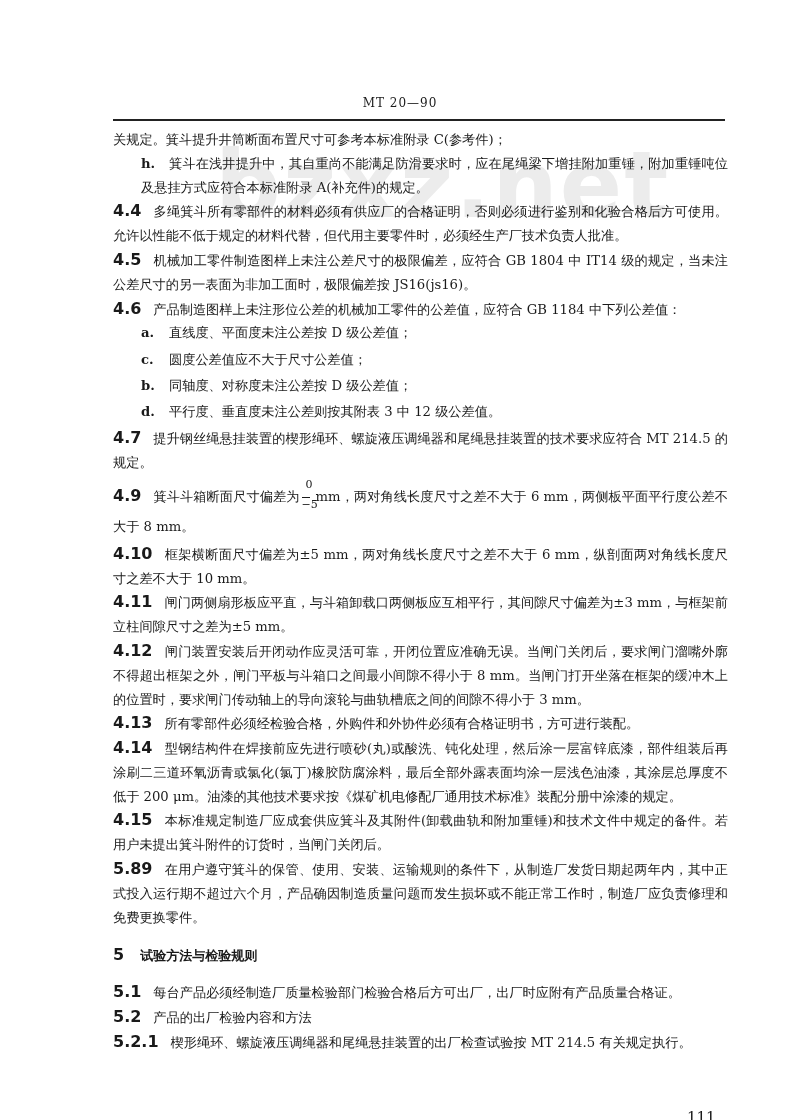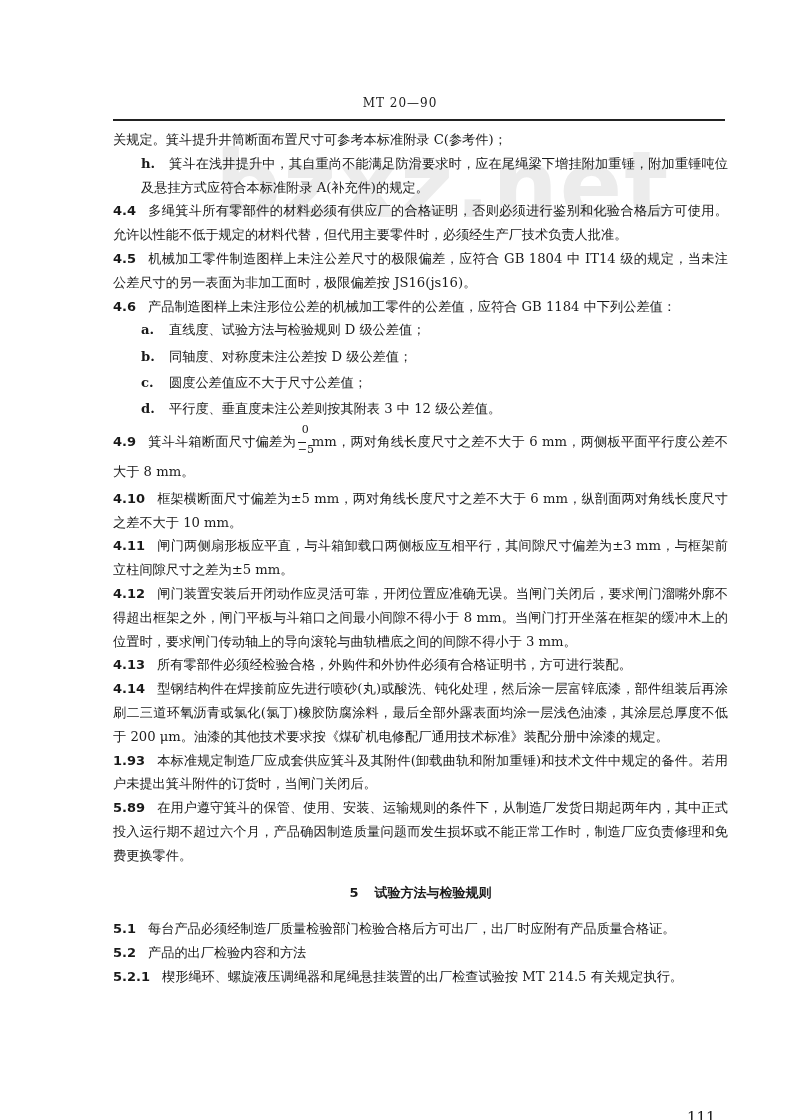--- a/index.html
+++ b/index.html
@@ -63,21 +63,21 @@
     .indent-item {
       padding-left: 28px;
     }
     .sub-item {
       padding-left: 28px;
       margin-bottom: 2.4px;
     }
     .num {
       font-family: "DejaVu Sans", "Liberation Sans", sans-serif;
       font-weight: bold;
-      font-size: 13px;
+      font-size: 16px;
       margin-right: 12px;
     }
     .letter {
       font-weight: bold;
       display: inline-block;
       width: 28px;
     }
     .frac {
       display: inline-block;
       position: relative;
@@ -107,21 +107,20 @@
       width: 8px;
       height: 1px;
       background: #1a1a1a;
     }
     .section-title {
       margin-top: 14px;
       margin-bottom: 12px;
       font-family: "DejaVu Sans", "Liberation Sans", sans-serif;
       font-weight: bold;
       font-size: 13px;
-      text-align: center;
     }
     .section-title .num {
       margin-right: 16px;
     }
     .page-number {
       position: absolute;
       left: 687px;
       top: 1108px;
       font-size: 15px;
       z-index: 1;
@@ -148,32 +147,35 @@
   </p>
 
   <p class="p">
     <span class="num">4.5</span><span>机械加工零件制造图样上未注公差尺寸的极限偏差，应符合 GB 1804 中 IT14 级的规定，当未注公差尺寸的另一表面为非加工面时，极限偏差按 JS16(js16)。</span>
   </p>
 
   <p class="p">
     <span class="num">4.6</span><span>产品制造图样上未注形位公差的机械加工零件的公差值，应符合 GB 1184 中下列公差值：</span>
   </p>
   <p class="p sub-item">
-    <span class="letter">a.</span><span>直线度、试验方法与检验规则 D 级公差值；</span>
+    <span class="letter">a.</span><span>直线度、平面度未注公差按 D 级公差值；</span>
+  </p>
+  <p class="p sub-item">
+    <span class="letter">c.</span><span>圆度公差值应不大于尺寸公差值；</span>
   </p>
   <p class="p sub-item">
     <span class="letter">b.</span><span>同轴度、对称度未注公差按 D 级公差值；</span>
   </p>
   <p class="p sub-item">
-    <span class="letter">c.</span><span>圆度公差值应不大于尺寸公差值；</span>
-  </p>
-  <p class="p sub-item">
     <span class="letter">d.</span><span>平行度、垂直度未注公差则按其附表 3 中 12 级公差值。</span>
   </p>
 
+  <p class="p">
+    <span class="num">4.7</span><span>提升钢丝绳悬挂装置的楔形绳环、螺旋液压调绳器和尾绳悬挂装置的技术要求应符合 MT 214.5 的规定。</span>
+  </p>
 
 
   <p class="p" style="margin-top:6px; line-height:30px;">
     <span class="num">4.9</span><span>箕斗斗箱断面尺寸偏差为</span><span class="frac"><span class="top">0</span><span class="bar"></span><span class="bot">−5</span></span><span>mm，两对角线长度尺寸之差不大于 6 mm，两侧板平面平行度公差不大于 8 mm。</span>
   </p>
 
   <p class="p">
     <span class="num">4.10</span><span>框架横断面尺寸偏差为±5 mm，两对角线长度尺寸之差不大于 6 mm，纵剖面两对角线长度尺寸之差不大于 10 mm。</span>
   </p>
 
@@ -187,21 +189,21 @@
 
   <p class="p">
     <span class="num">4.13</span><span>所有零部件必须经检验合格，外购件和外协件必须有合格证明书，方可进行装配。</span>
   </p>
 
   <p class="p">
     <span class="num">4.14</span><span>型钢结构件在焊接前应先进行喷砂(丸)或酸洗、钝化处理，然后涂一层富锌底漆，部件组装后再涂刷二三道环氧沥青或氯化(氯丁)橡胶防腐涂料，最后全部外露表面均涂一层浅色油漆，其涂层总厚度不低于 200 μm。油漆的其他技术要求按《煤矿机电修配厂通用技术标准》装配分册中涂漆的规定。</span>
   </p>
 
   <p class="p">
-    <span class="num">1.93</span><span>本标准规定制造厂应成套供应箕斗及其附件(卸载曲轨和附加重锤)和技术文件中规定的备件。若用户未提出箕斗附件的订货时，当闸门关闭后。</span>
+    <span class="num">4.15</span><span>本标准规定制造厂应成套供应箕斗及其附件(卸载曲轨和附加重锤)和技术文件中规定的备件。若用户未提出箕斗附件的订货时，当闸门关闭后。</span>
   </p>
 
   <p class="p">
     <span class="num">5.89</span><span>在用户遵守箕斗的保管、使用、安装、运输规则的条件下，从制造厂发货日期起两年内，其中正式投入运行期不超过六个月，产品确因制造质量问题而发生损坏或不能正常工作时，制造厂应负责修理和免费更换零件。</span>
   </p>
 
   <div class="section-title">
     <span class="num">5</span><span>试验方法与检验规则</span>
   </div>
 

